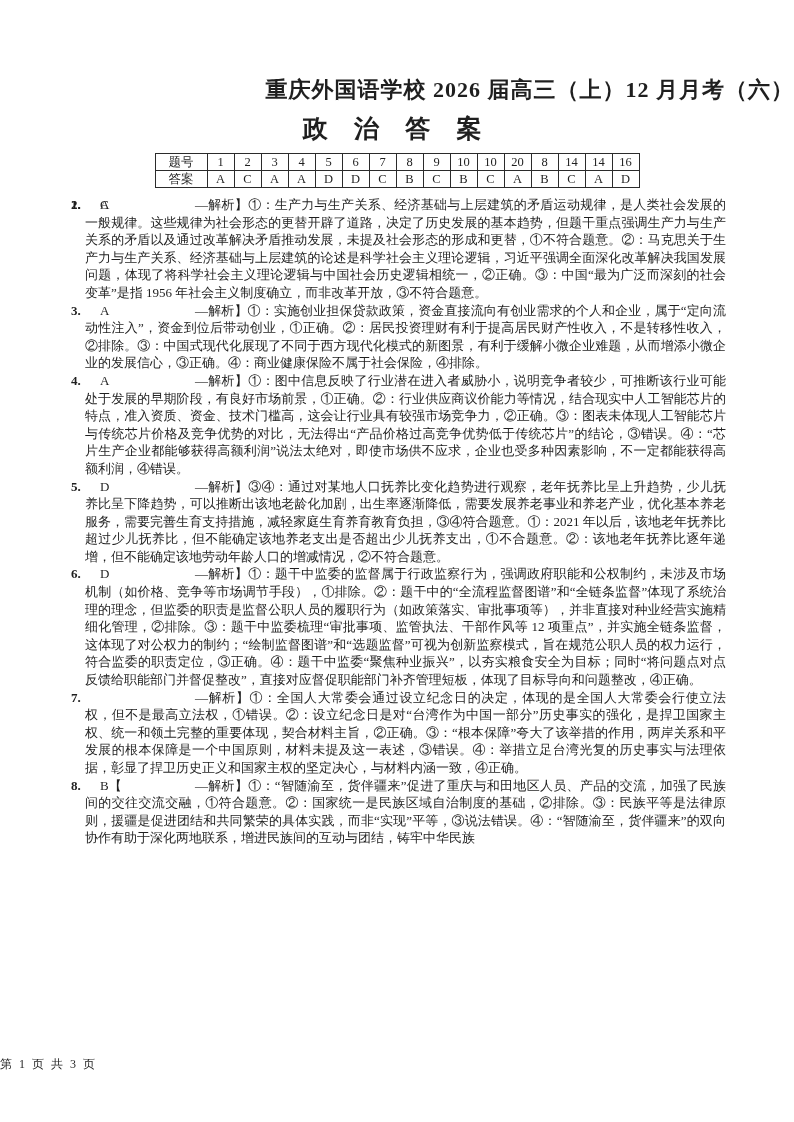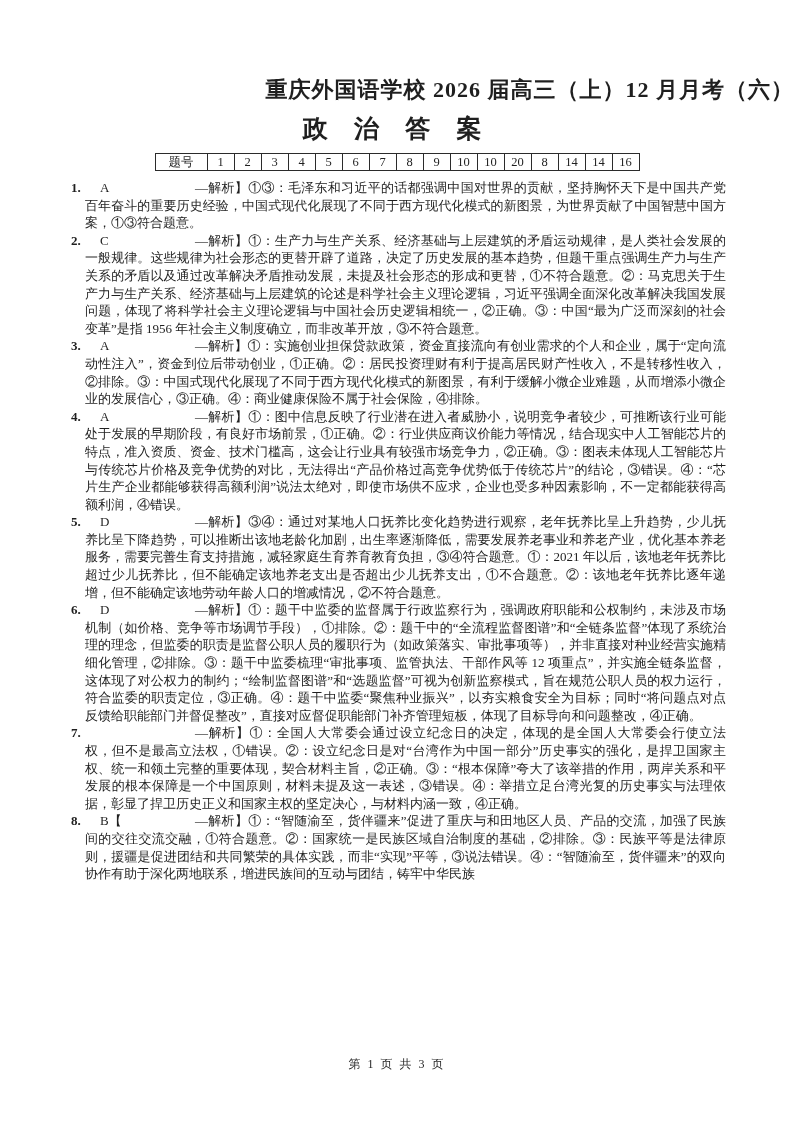--- a/index.html
+++ b/index.html
@@ -79,21 +79,21 @@
     position: absolute;
     left: 15px;
     top: 0;
     text-indent: 0;
   }
   .footer {
     position: absolute;
     top: 1056px;
     left: 0;
     width: 100%;
-    text-align: center;
+    text-align: left;
     font-size: 12px;
     letter-spacing: 2px;
   }
 </style>
 </head>
 <body>
 
 <div class="page">
 
   <h1 class="title">重庆外国语学校 2026 届高三（上）12 月月考（六）</h1>
@@ -113,29 +113,47 @@
       <td>8</td>
       <td>9</td>
       <td>10</td>
       <td>10</td>
       <td>20</td>
       <td>8</td>
       <td>14</td>
       <td>14</td>
       <td>16</td>
     </tr>
+    <tr>
+      <td class="hdr">答案</td>
+      <td>A</td>
+      <td>C</td>
+      <td>A</td>
+      <td>A</td>
+      <td>D</td>
+      <td>D</td>
+      <td>C</td>
+      <td>B</td>
+      <td>C</td>
+      <td>B</td>
+      <td>C</td>
+      <td>A</td>
+      <td>B</td>
+      <td>C</td>
+      <td>A</td>
+      <td>D</td>
+    </tr>
   </tbody>
     </table>
 
   <div class="items">
 
     <div class="item">
       <span class="inum">1.</span>
       <span class="ians">A</span>
-      <p class="first">—解析】①③：毛泽东和习近平的话都强调中国对世界的贡献，坚持胸怀天下是中国共产党百年奋斗的重要历史经验，中国式现代化展现了不同于西方现代化模式的新图景，为世界贡献了中国智慧中国方案，①③符合题意。</p>
     </div>
 
     <div class="item">
       <span class="inum">2.</span>
       <span class="ians">C</span>
       <p class="first">—解析】①：生产力与生产关系、经济基础与上层建筑的矛盾运动规律，是人类社会发展的一般规律。这些规律为社会形态的更替开辟了道路，决定了历史发展的基本趋势，但题干重点强调生产力与生产关系的矛盾以及通过改革解决矛盾推动发展，未提及社会形态的形成和更替，①不符合题意。②：马克思关于生产力与生产关系、经济基础与上层建筑的论述是科学社会主义理论逻辑，习近平强调全面深化改革解决我国发展问题，体现了将科学社会主义理论逻辑与中国社会历史逻辑相统一，②正确。③：中国“最为广泛而深刻的社会变革”是指 1956 年社会主义制度确立，而非改革开放，③不符合题意。</p>
     </div>
 
     <div class="item">
       <span class="inum">3.</span>

